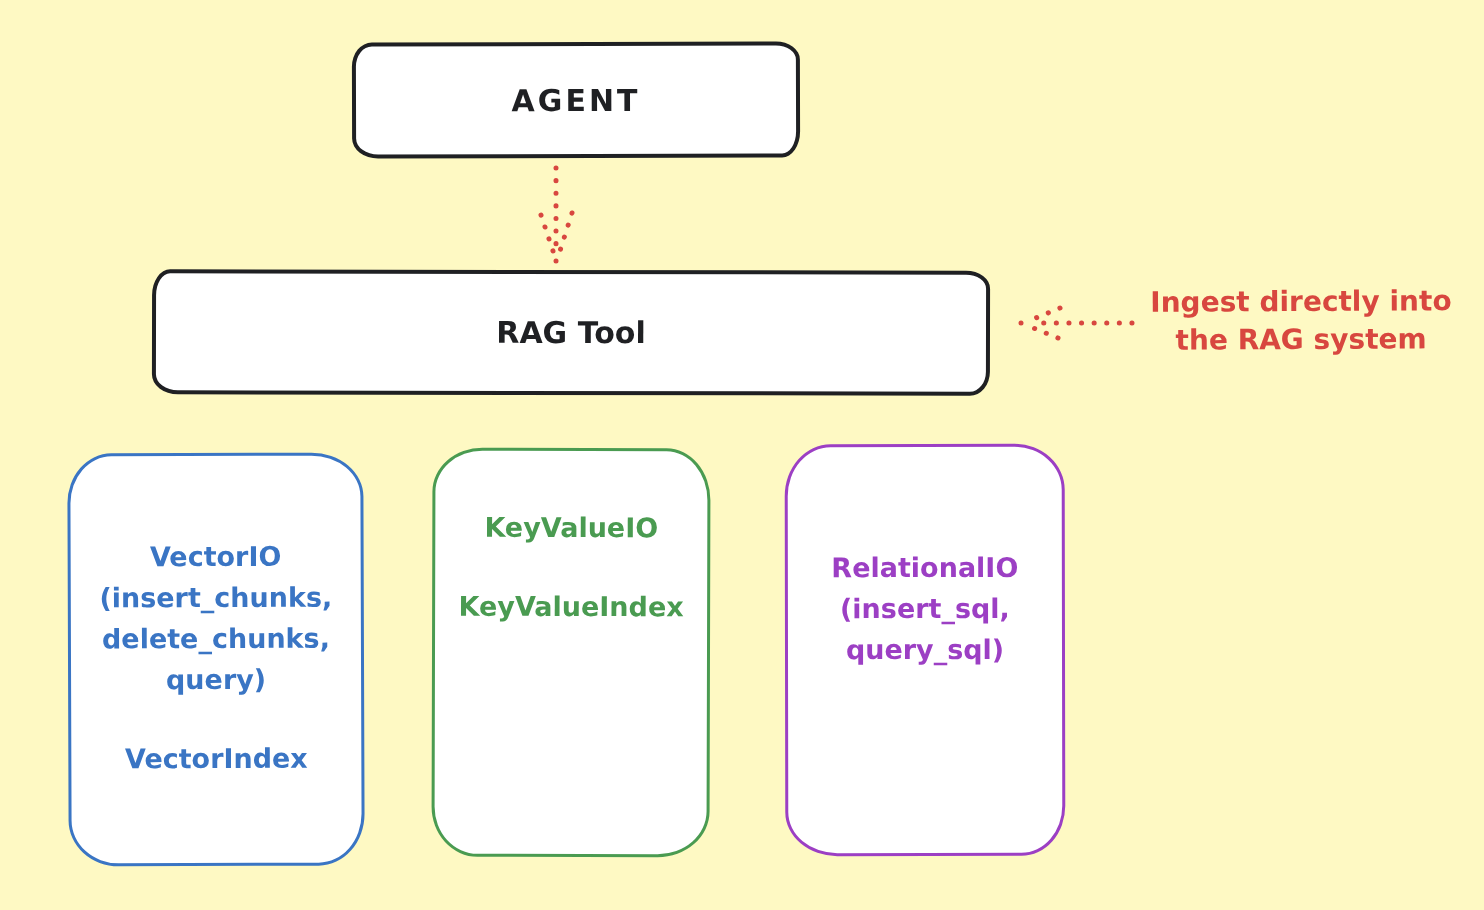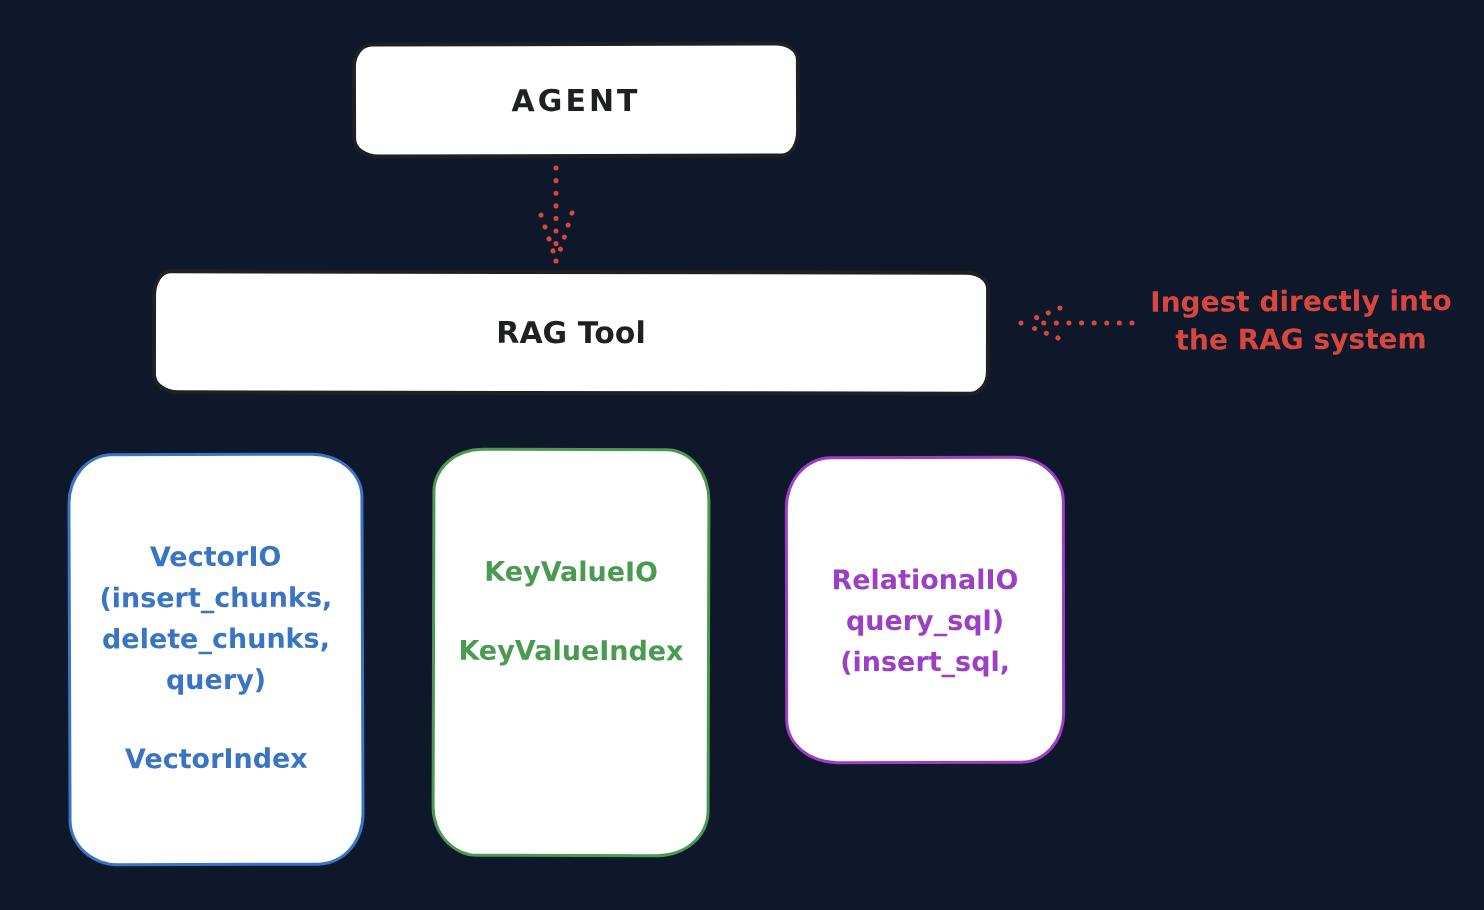--- a/index.html
+++ b/index.html
@@ -4,21 +4,21 @@
 <style>
   html, body {
     margin: 0;
     padding: 0;
     background: #ffffff;
   }
   .canvas {
     position: relative;
     width: 1484px;
     height: 910px;
-    background: #0f172a;
+    background: #fef9c3;
     overflow: hidden;
     font-family: "DejaVu Sans", "Liberation Sans", sans-serif;
   }
   .node {
     position: absolute;
     box-sizing: border-box;
     background: #ffffff;
     display: flex;
     align-items: center;
     justify-content: center;
@@ -49,34 +49,33 @@
     left: 68px; top: 453px; width: 296px; height: 413px;
     border-radius: 44px 52px 46px 50px / 50px 44px 52px 46px;
     transform: rotate(-0.2deg);
   }
   .backend-keyvalue {
     left: 432px; top: 448px; width: 278px; height: 409px;
     border-radius: 50px 44px 52px 46px / 44px 52px 46px 50px;
     transform: rotate(0.15deg);
   }
   .backend-relational {
-    left: 785px; top: 444px; width: 280px; height: 308px;
+    left: 785px; top: 444px; width: 280px; height: 412px;
     border-radius: 46px 50px 44px 52px / 52px 46px 50px 44px;
     transform: rotate(-0.1deg);
-    margin-top: 12px;
   }
   .backend-text {
     width: 100%;
     text-align: center;
     font-size: 27px;
     font-weight: 700;
     line-height: 41px;
   }
   .backend-vector .backend-text { padding-top: 80px; }
-  .backend-keyvalue .backend-text { padding-top: 100px; }
+  .backend-keyvalue .backend-text { padding-top: 56px; }
   .backend-relational .backend-text { padding-top: 100px; }
   .index-label { margin-top: 38px; }
   .annotation {
     position: absolute;
     left: 1138px; top: 283px; width: 326px;
     text-align: center;
     font-size: 28px;
     font-weight: 700;
     line-height: 38px;
     transform: rotate(-0.3deg);
@@ -141,18 +140,18 @@
   <div class="node backend-box backend-keyvalue" style="border-color: rgb(74, 155, 81);">
     <div class="backend-text" style="color: rgb(74, 155, 81);">
       <div>KeyValueIO</div>
       <div class="index-label">KeyValueIndex</div>
     </div>
   </div>
 
   <div class="node backend-box backend-relational" style="border-color: rgb(156, 63, 196);">
     <div class="backend-text" style="color: rgb(156, 63, 196);">
       <div>RelationalIO</div>
+      <div>(insert_sql,</div>
       <div>query_sql)</div>
-      <div>(insert_sql,</div>
     </div>
   </div>
 
 </div>
 
 </body></html>

